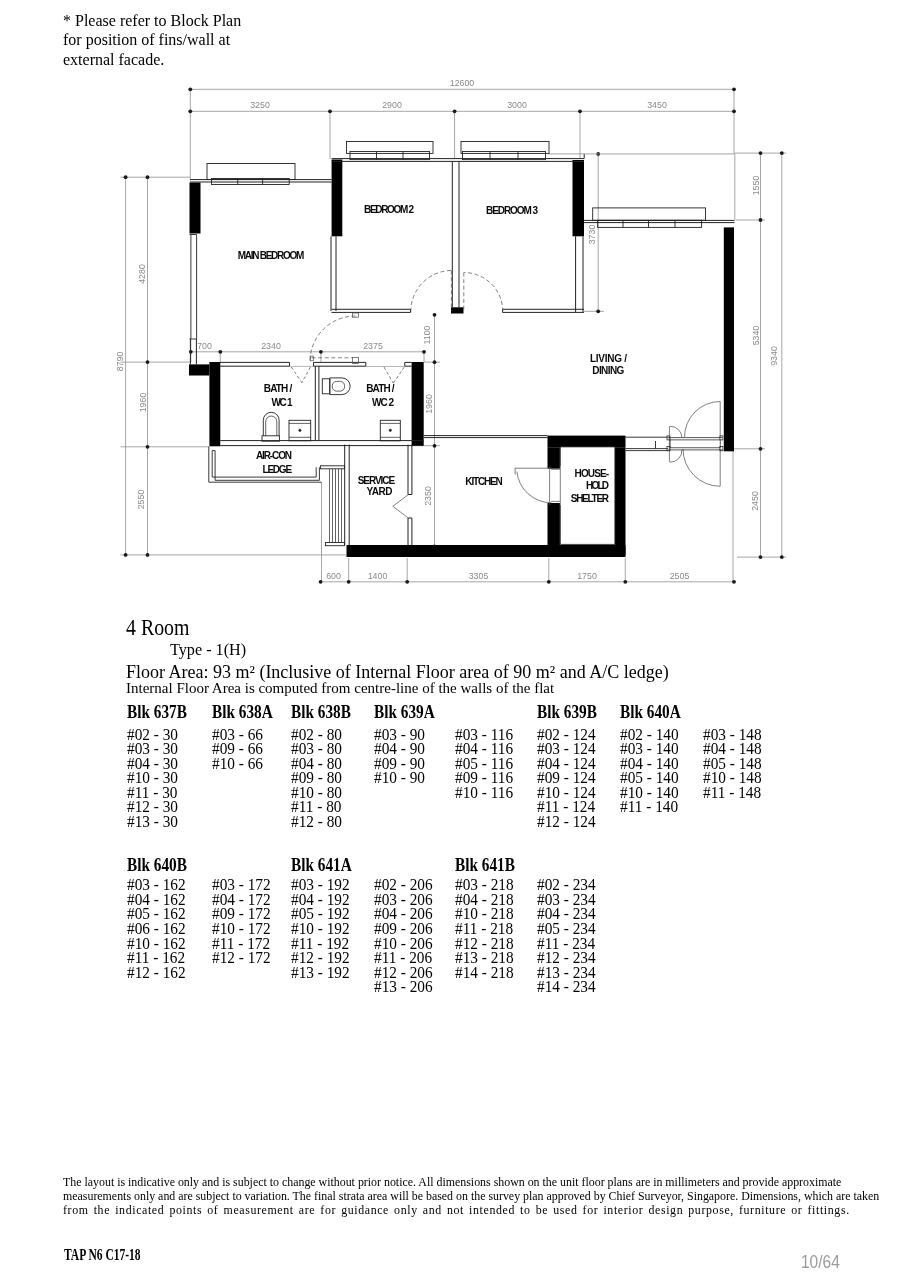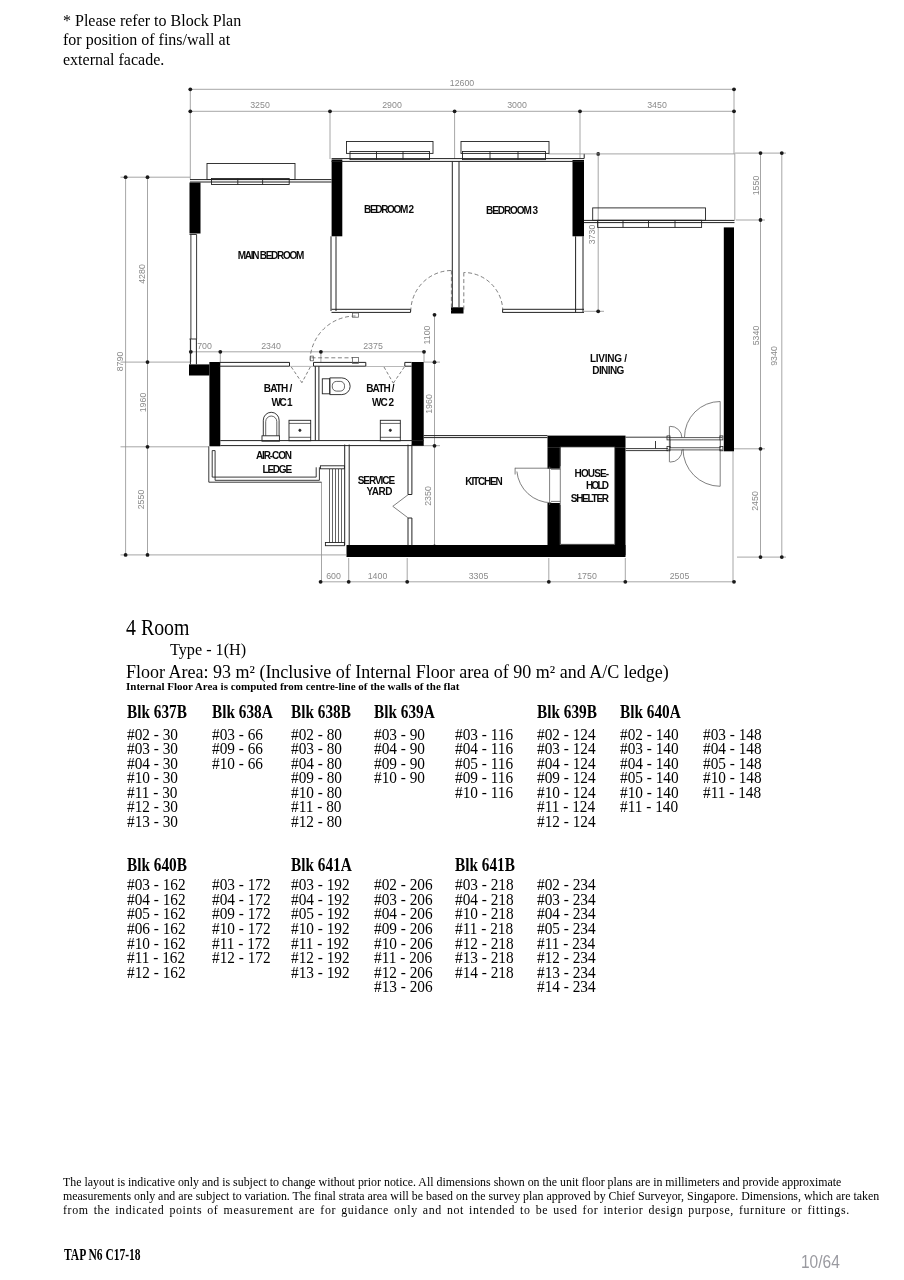--- a/index.html
+++ b/index.html
@@ -326,21 +326,21 @@
       </g>
 </g>
 </svg>
 
 <div class="abs" style="left:126px;top:614.5px;font-size:23px;transform:scaleX(0.863);transform-origin:0 0;">4 Room</div>
 
 <div class="abs" style="left:126px;top:640.5px;font-size:16.2px;margin-left:44px;">Type - 1(H)</div>
 
 <div class="abs" style="left:126px;top:661.5px;font-size:18px;">Floor Area: 93 m² (Inclusive of Internal Floor area of 90 m² and A/C ledge)</div>
 
-<div class="abs" style="left:126px;top:680px;font-size:11px;font-weight:bold;">Internal Floor Area is computed from centre-line of the walls of the flat</div>
+<div class="abs" style="left:126px;top:680px;font-size:15px;">Internal Floor Area is computed from centre-line of the walls of the flat</div>
 
 <div class="abs blkhdr" style="left:126.6px;top:702.5px;">Blk 637B</div>
 <div class="abs blkhdr" style="left:211.6px;top:702.5px;">Blk 638A</div>
 <div class="abs blkhdr" style="left:291.2px;top:702.5px;">Blk 638B</div>
 <div class="abs blkhdr" style="left:374.2px;top:702.5px;">Blk 639A</div>
 <div class="abs blkhdr" style="left:536.7px;top:702.5px;">Blk 639B</div>
 <div class="abs blkhdr" style="left:619.7px;top:702.5px;">Blk 640A</div>
 
 <div class="ucol unit" style="left:126.6px;top:727.5px;">#02 - 30<br>#03 - 30<br>#04 - 30<br>#10 - 30<br>#11 - 30<br>#12 - 30<br>#13 - 30</div>
 <div class="ucol unit" style="left:211.6px;top:727.5px;">#03 - 66<br>#09 - 66<br>#10 - 66</div>

